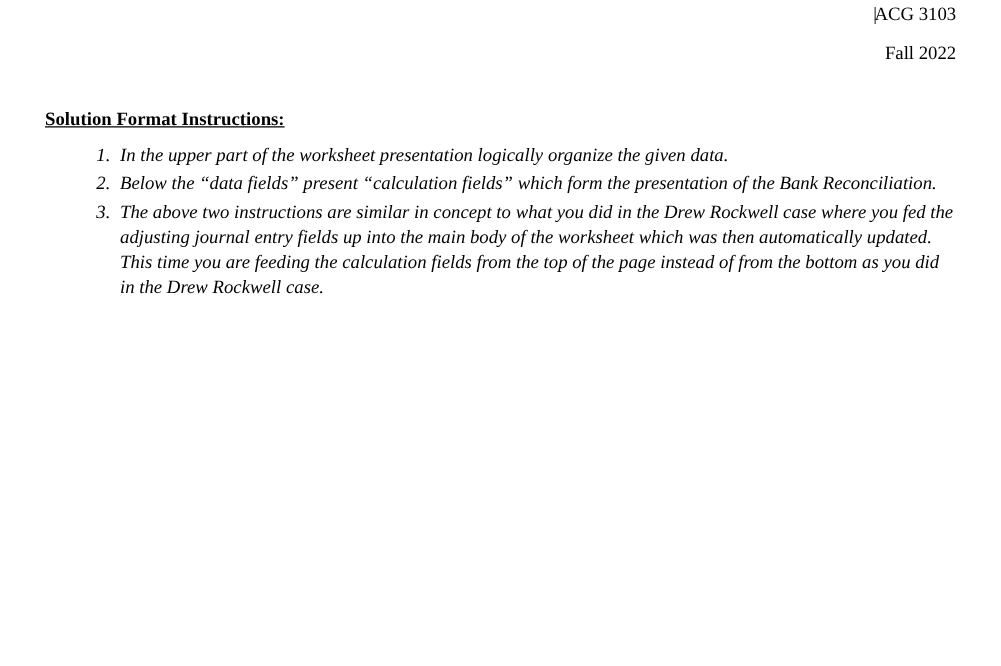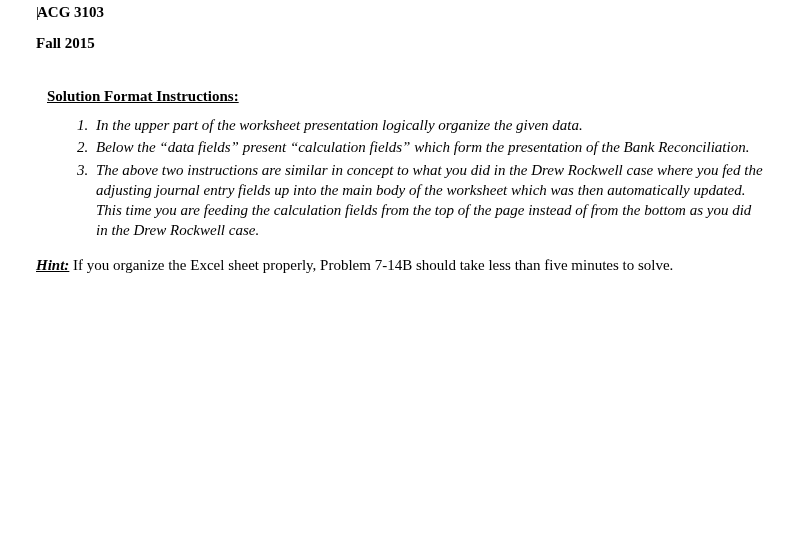--- a/index.html
+++ b/index.html
@@ -9,22 +9,22 @@
       font-size: 15px;
       color: #000;
       background: #fff;
       width: 801px;
     }
     .page {
       padding: 0 36px 8px 36px;
       box-sizing: border-box;
     }
     .header {
-      text-align: left;
-      font-weight: bold;
+      text-align: right;
+      font-weight: normal;
     }
     .header .line {
       margin: 4px 0 14px 0;
     }
     .cursor-line::before {
       content: "|";
       font-weight: normal;
       margin-right: -2px;
     }
     .body-text {
@@ -54,48 +54,45 @@
       line-height: 1.35;
       font-style: italic;
     }
     ol.instructions li {
       padding-left: 4px;
       margin-bottom: 2px;
     }
     .section-heading {
       font-weight: bold;
       text-decoration: underline;
-      margin: 0 0 10px 11px;
+      margin: 0 0 10px 0;
     }
     .hint-para {
       margin: 0;
       line-height: 1.35;
     }
   </style>
 </head>
 <body>
 
 <div class="page">
 
   <div class="header">
     <div class="line cursor-line">ACG 3103</div>
-    <div class="line">Fall 2015</div>
+    <div class="line">Fall 2022</div>
   </div>
 
   <div class="body-text">
 
 
 
     <p class="section-heading">Solution Format Instructions:</p>
 
     <ol class="instructions">
       <li> In the upper part of the worksheet presentation logically organize the given data.</li>
       <li>Below the “data fields” present “calculation fields” which form the presentation of the Bank Reconciliation.</li>
       <li>The above two instructions are similar in concept to what you did in the Drew Rockwell case where you fed the adjusting journal entry fields up into the main body of the worksheet which was then automatically updated.  This time you are feeding the calculation fields from the top of the page instead of from the bottom as you did in the Drew Rockwell case.</li>
     </ol>
 
-    <p class="hint-para">
-      <span class="label-i">Hint:</span><span>  If you organize the Excel sheet properly, Problem 7-14B should take less than five minutes to solve.</span>
-    </p>
 
   </div>
 
 </div>
 
 </body></html>

